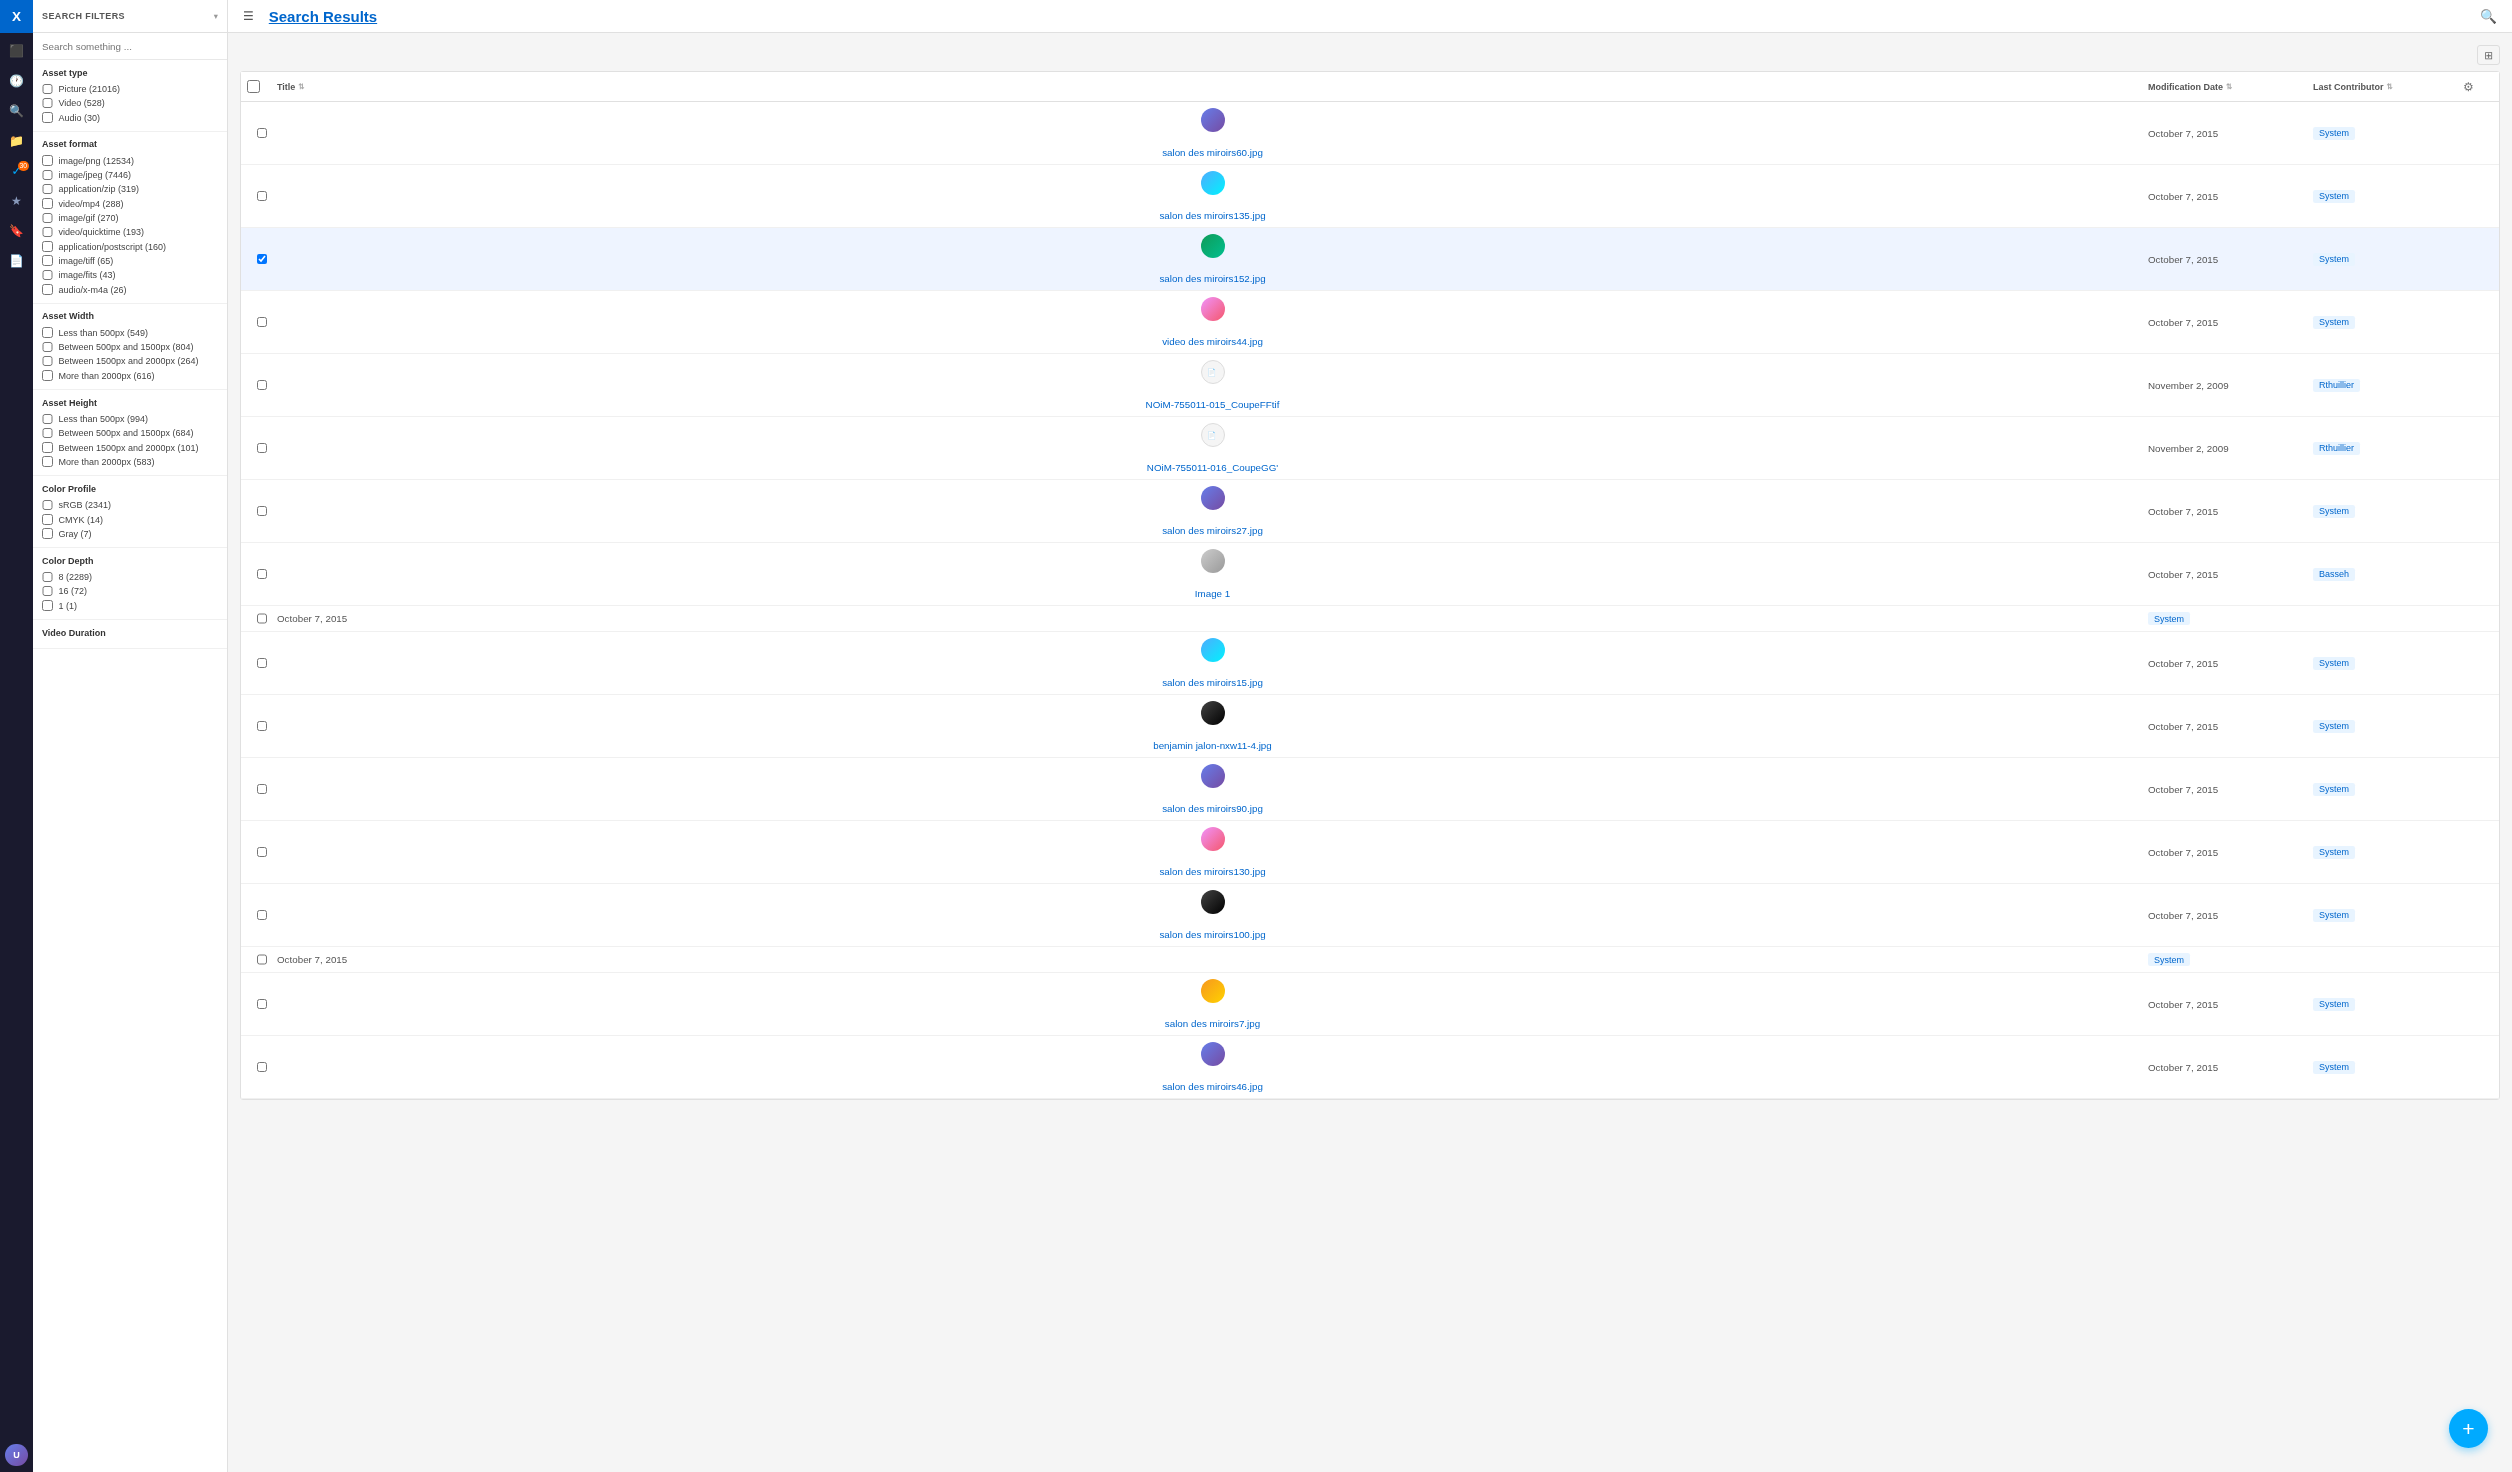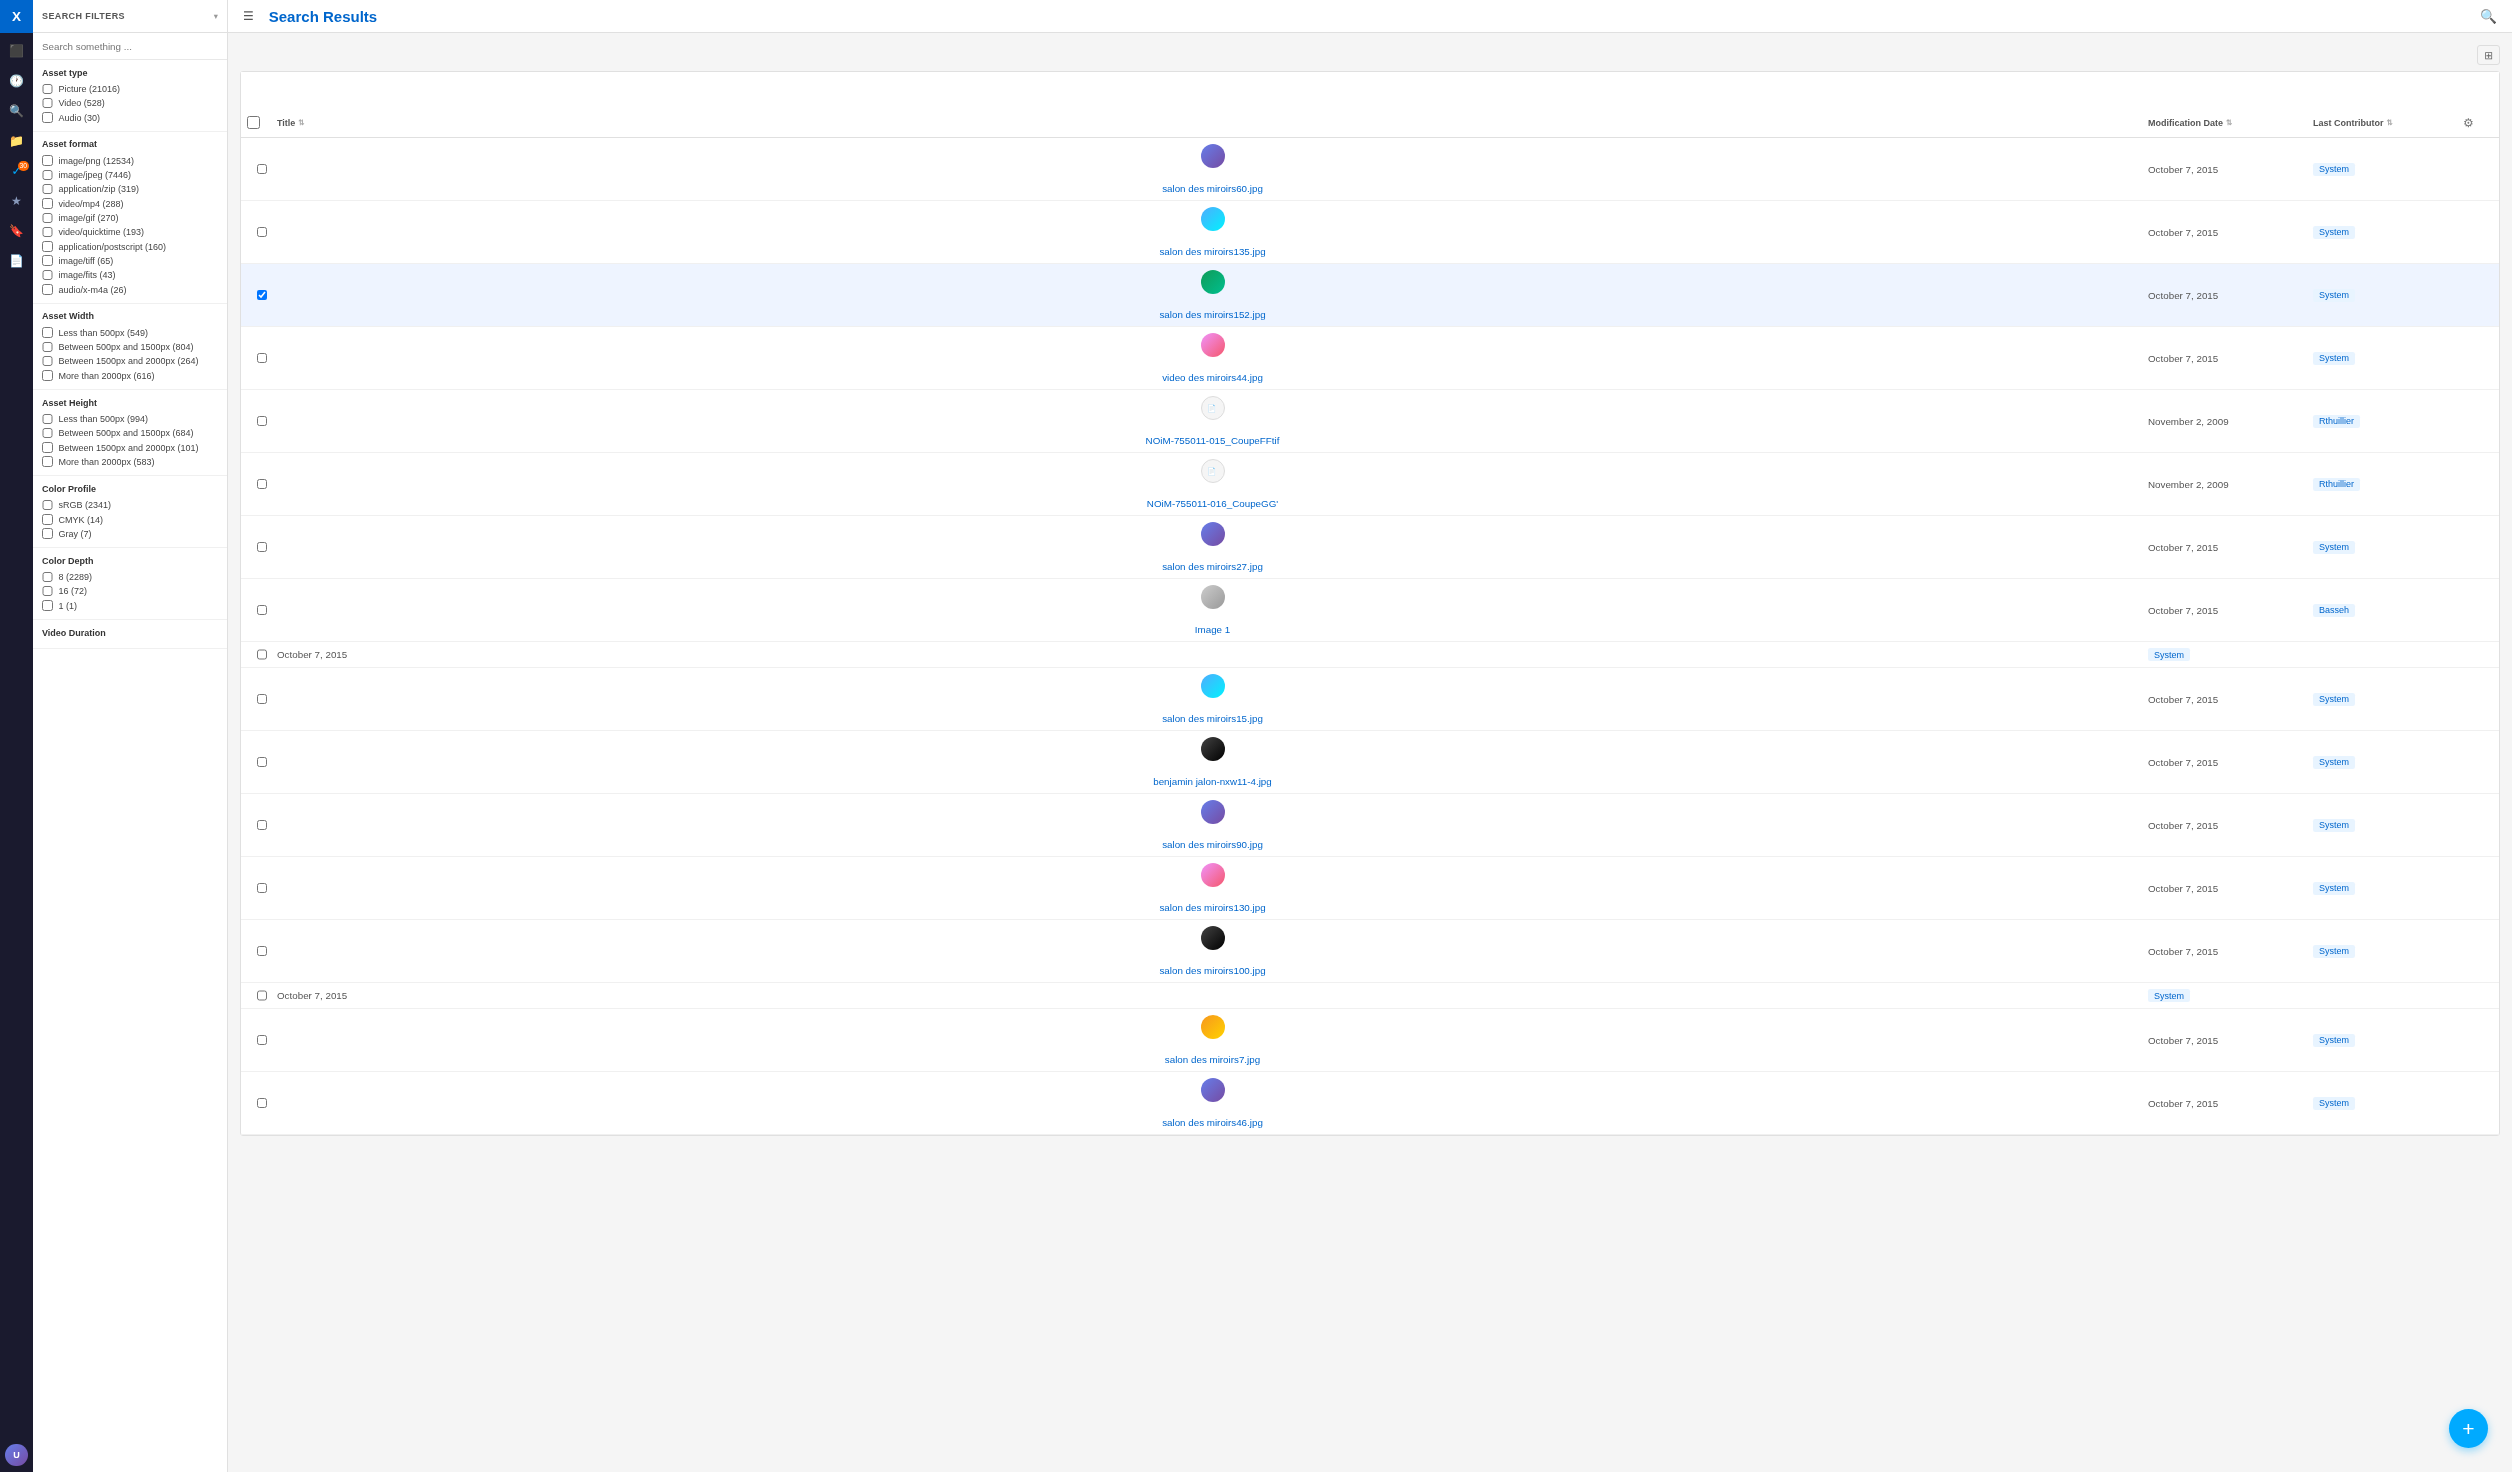--- a/index.html
+++ b/index.html
@@ -150,20 +150,21 @@
       color: #555;
       font-size: 12px;
       margin-right: 12px;
       padding: 3px;
     }
     .page-title {
       font-size: 15px;
       font-weight: 700;
       color: #0066cc;
       flex: 1;
+      text-decoration: underline;
     }
     .search-icon-btn {
       background: none;
       border: none;
       cursor: pointer;
       color: #555;
       font-size: 13.5px;
       padding: 3px;
     }
 
@@ -206,21 +207,20 @@
       border-bottom: 1.5px solid #e0e0e0;
       background: #fff;
     }
     .table-header-cell {
       font-size: 9px;
       font-weight: 600;
       color: #555;
       display: flex;
       align-items: center;
       gap: 3px;
-      margin-top: 36px;
     }
     .sort-icon { color: #aaa; font-size: 7.5px; }
 
     .table-row {
       display: grid;
       grid-template-columns: 30px 1fr 165px 150px 30px;
       align-items: center;
       padding: 6px 6px;
       border-bottom: 0.8px solid #f0f0f0;
       cursor: pointer;

